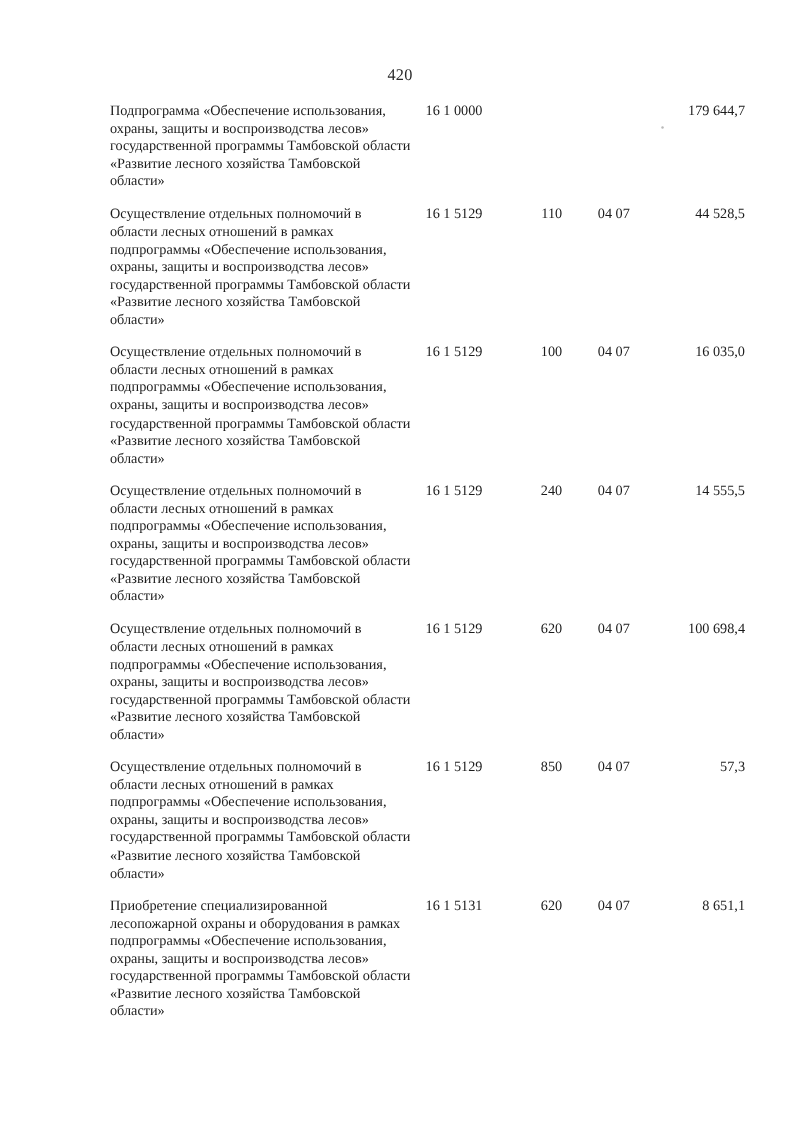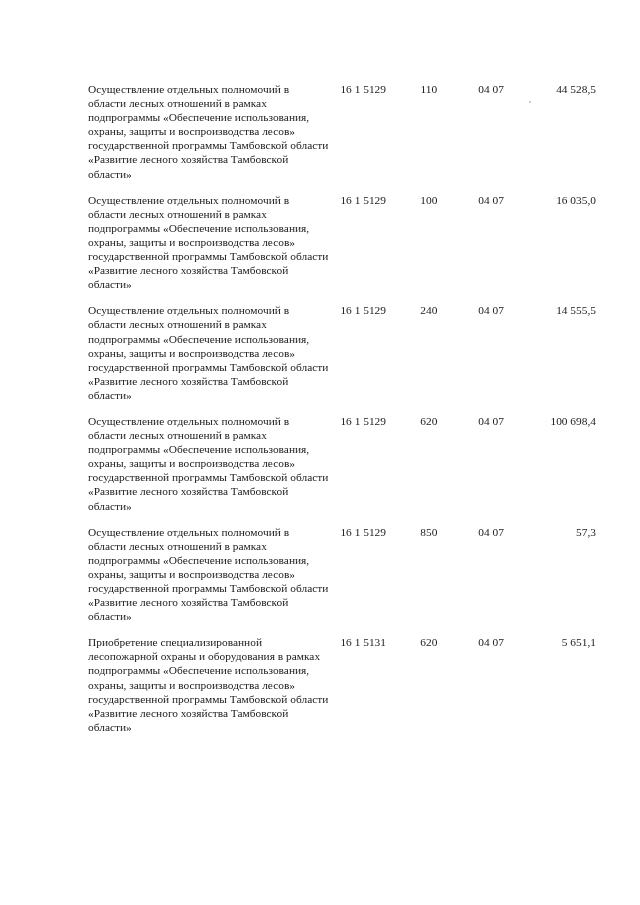--- a/index.html
+++ b/index.html
@@ -55,21 +55,21 @@
     padding-right: 12px;
     text-align: left;
   }
   td.col-code {
     width: 66px;
     white-space: nowrap;
     text-align: left;
   }
   td.col-vr {
     width: 44px;
-    text-align: center;
+    text-align: right;
     padding-left: 3px;
     margin-top: 10px;
   }
   td.col-rz {
     width: 50px;
     white-space: nowrap;
     text-align: right;
     padding-left: 6px;
   }
   td.col-amount {
@@ -87,25 +87,33 @@
     height: 2px;
     background: #b9b9b9;
     border-radius: 50%;
   }
 </style>
 </head>
 <body>
 
 <div class="page">
 
+  <div class="folio">420</div>
 
   <div class="speck"></div>
 
   <table class="budget-table">
     <tbody>
+        <tr>
+          <td class="col-name">Подпрограмма «Обеспечение использования, охраны, защиты и воспроизводства лесов» государственной программы Тамбовской области «Развитие лесного хозяйства Тамбовской области»</td>
+          <td class="col-code">16 1 0000</td>
+          <td class="col-vr"></td>
+          <td class="col-rz"></td>
+          <td class="col-amount">179 644,7</td>
+        </tr>
         <tr>
           <td class="col-name">Осуществление отдельных полномочий в области лесных отношений в рамках подпрограммы «Обеспечение использования, охраны, защиты и воспроизводства лесов» государственной программы Тамбовской области «Развитие лесного хозяйства Тамбовской области»</td>
           <td class="col-code">16 1 5129</td>
           <td class="col-vr">110</td>
           <td class="col-rz">04 07</td>
           <td class="col-amount">44 528,5</td>
         </tr>
         <tr>
           <td class="col-name">Осуществление отдельных полномочий в области лесных отношений в рамках подпрограммы «Обеспечение использования, охраны, защиты и воспроизводства лесов» государственной программы Тамбовской области «Развитие лесного хозяйства Тамбовской области»</td>
           <td class="col-code">16 1 5129</td>
@@ -132,18 +140,18 @@
           <td class="col-code">16 1 5129</td>
           <td class="col-vr">850</td>
           <td class="col-rz">04 07</td>
           <td class="col-amount">57,3</td>
         </tr>
         <tr>
           <td class="col-name">Приобретение специализированной лесопожарной охраны и оборудования в рамках подпрограммы «Обеспечение использования, охраны, защиты и воспроизводства лесов» государственной программы Тамбовской области «Развитие лесного хозяйства Тамбовской области»</td>
           <td class="col-code">16 1 5131</td>
           <td class="col-vr">620</td>
           <td class="col-rz">04 07</td>
-          <td class="col-amount">5 651,1</td>
+          <td class="col-amount">8 651,1</td>
         </tr>
       </tbody>
   </table>
 
 </div>
 
 </body></html>

